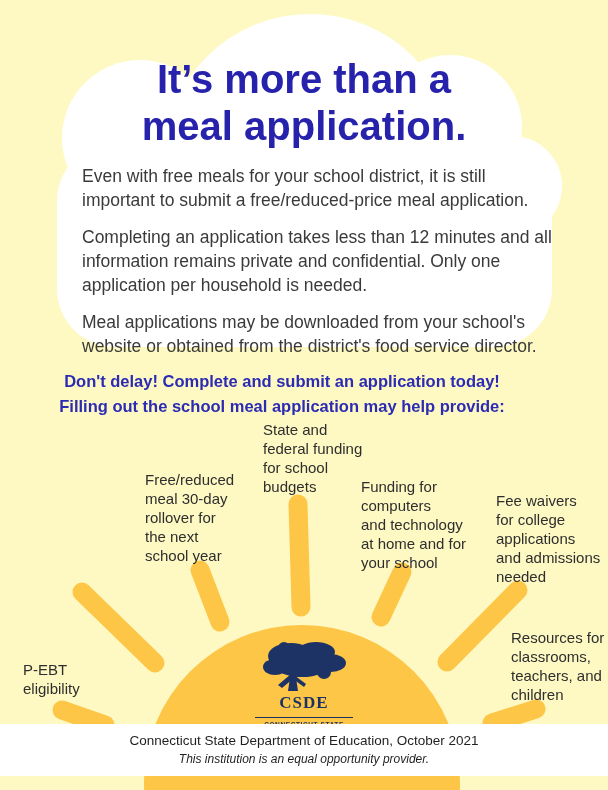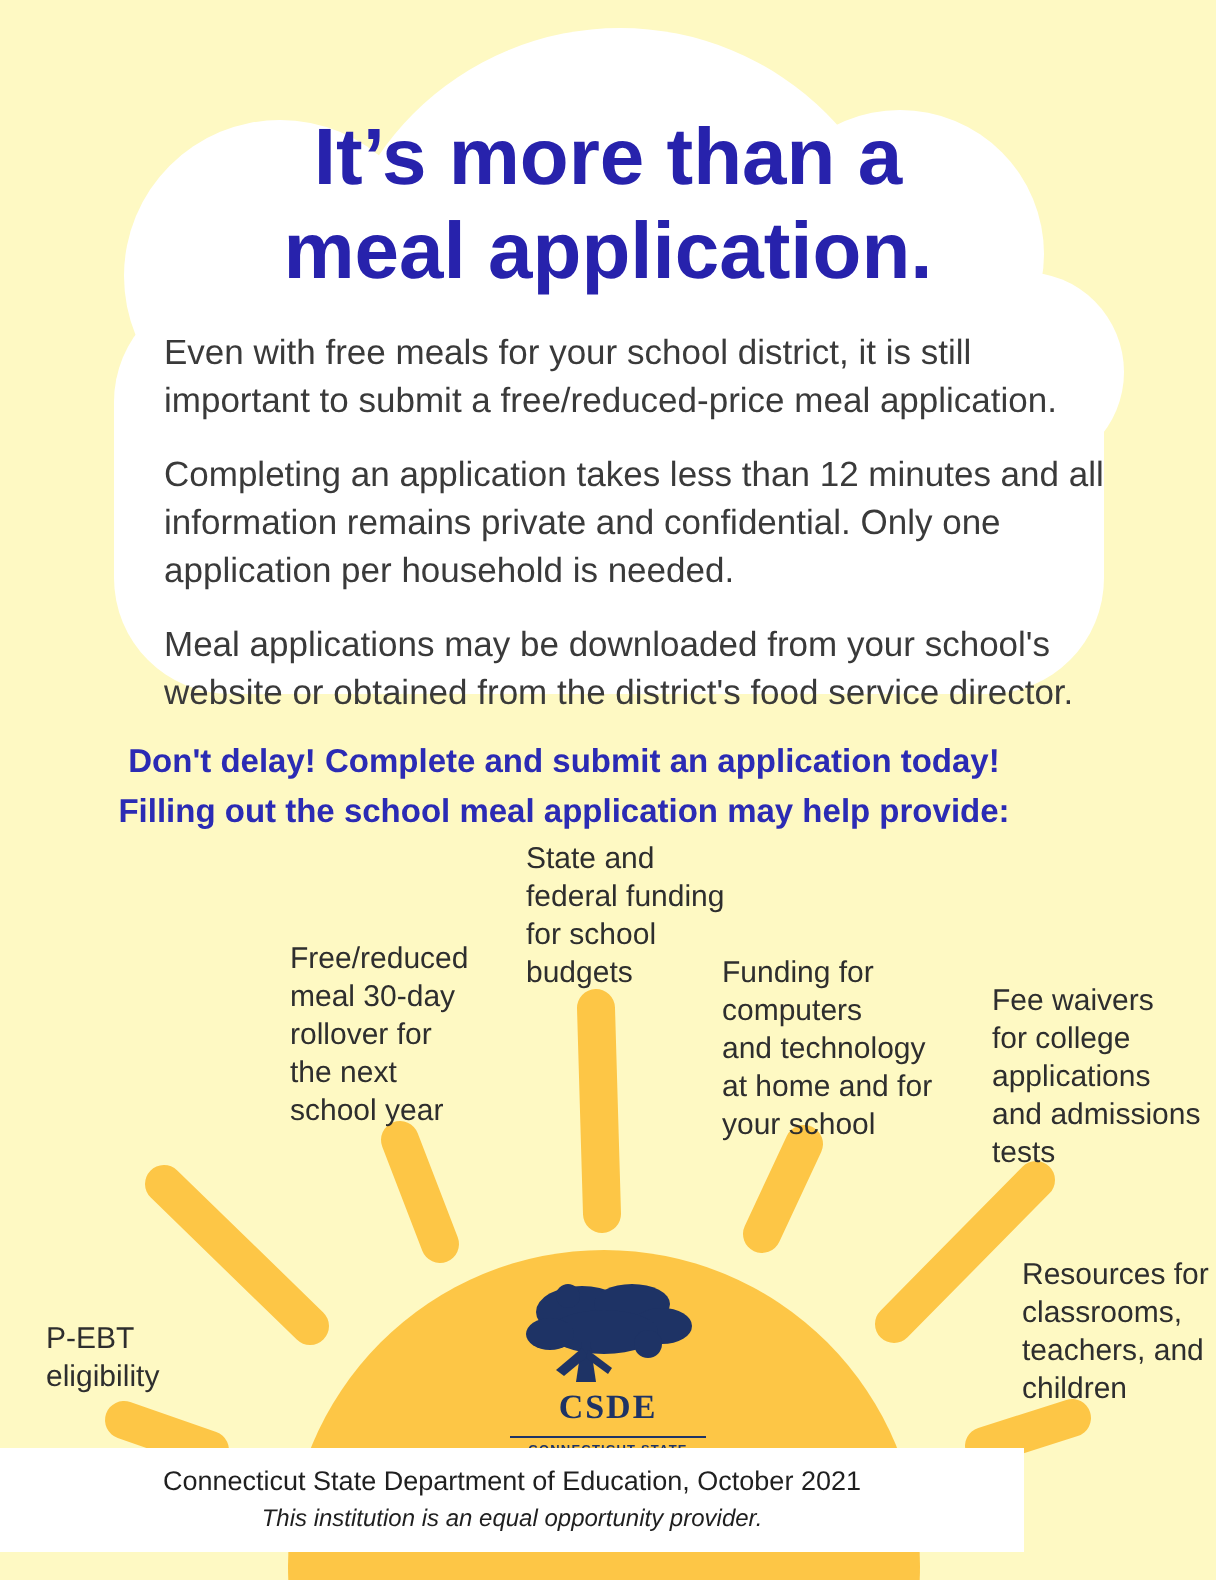--- a/index.html
+++ b/index.html
@@ -51,21 +51,21 @@
     font-size:17px;font-weight:bold;letter-spacing:1px;
     line-height:24px;margin-top:-4px;
   }
   .logo .rule{
     width:98px;height:1px;background:#1E3365;margin:2px auto 3px auto;
   }
   .logo .orgline{
     font-size:6.5px;letter-spacing:0.6px;line-height:8px;font-weight:bold;
   }
   .footer{
-    position:absolute;left:0;top:724px;width:512px;height:52px;
+    position:absolute;left:0;top:724px;width:608px;height:52px;
     background:#FFFFFF;text-align:center;color:#1F1F1F;
   }
   .footer .f1{margin-top:7px;font-size:13.5px;line-height:19px;}
   .footer .f2{font-style:italic;font-size:12px;line-height:19px;}
 </style>
 </head>
 <body>
 
 <div class="poster">
 
@@ -121,21 +121,21 @@
 at home and for
 your school</div>
   <div class="benefit pre b-state">State and
 federal funding
 for school
 budgets</div>
   <div class="benefit pre b-feewaivers">Fee waivers
 for college
 applications
 and admissions
-tests</div>
+needed</div>
   <div class="benefit pre b-resources">Resources for
 classrooms,
 teachers, and
 children</div>
 
   <div class="logo">
     <svg width="92" height="52" viewBox="0 0 92 52">
       <g fill="#1E3365">
         <ellipse cx="33" cy="17" rx="23" ry="13"></ellipse>
         <ellipse cx="58" cy="13" rx="19" ry="10"></ellipse>

